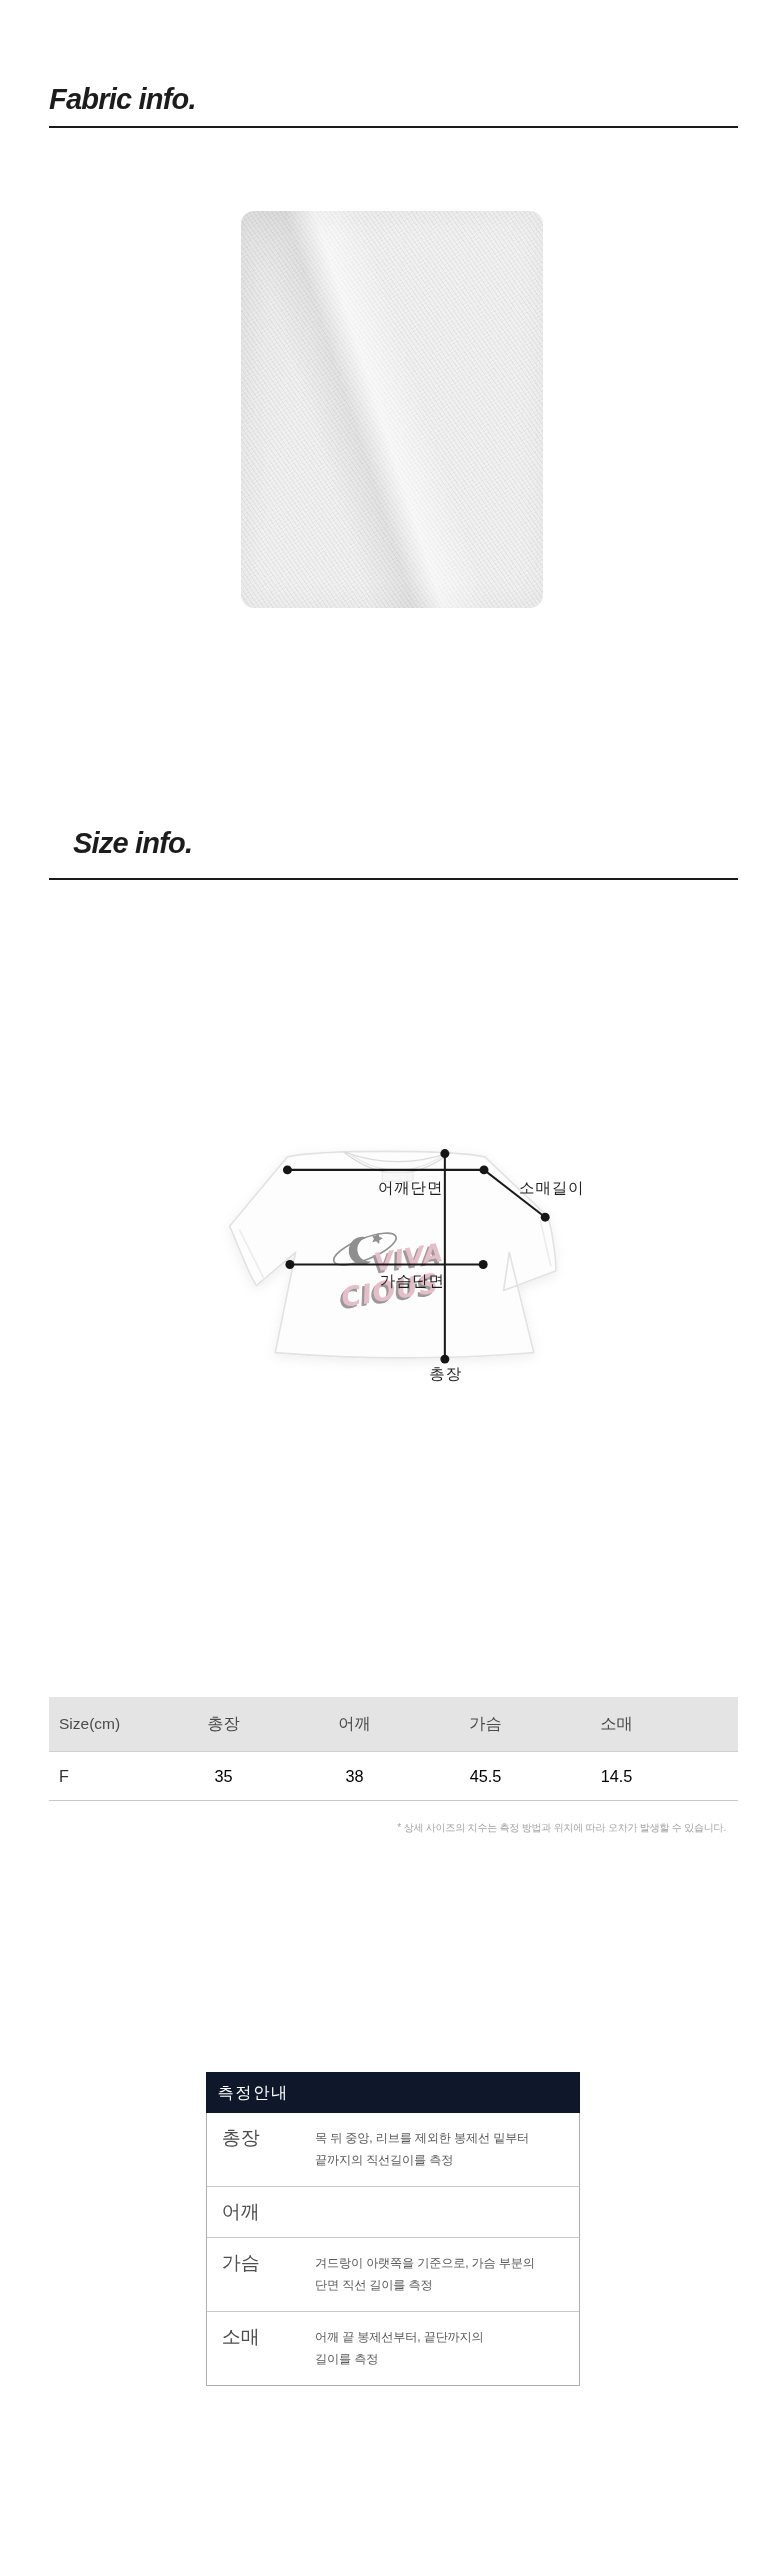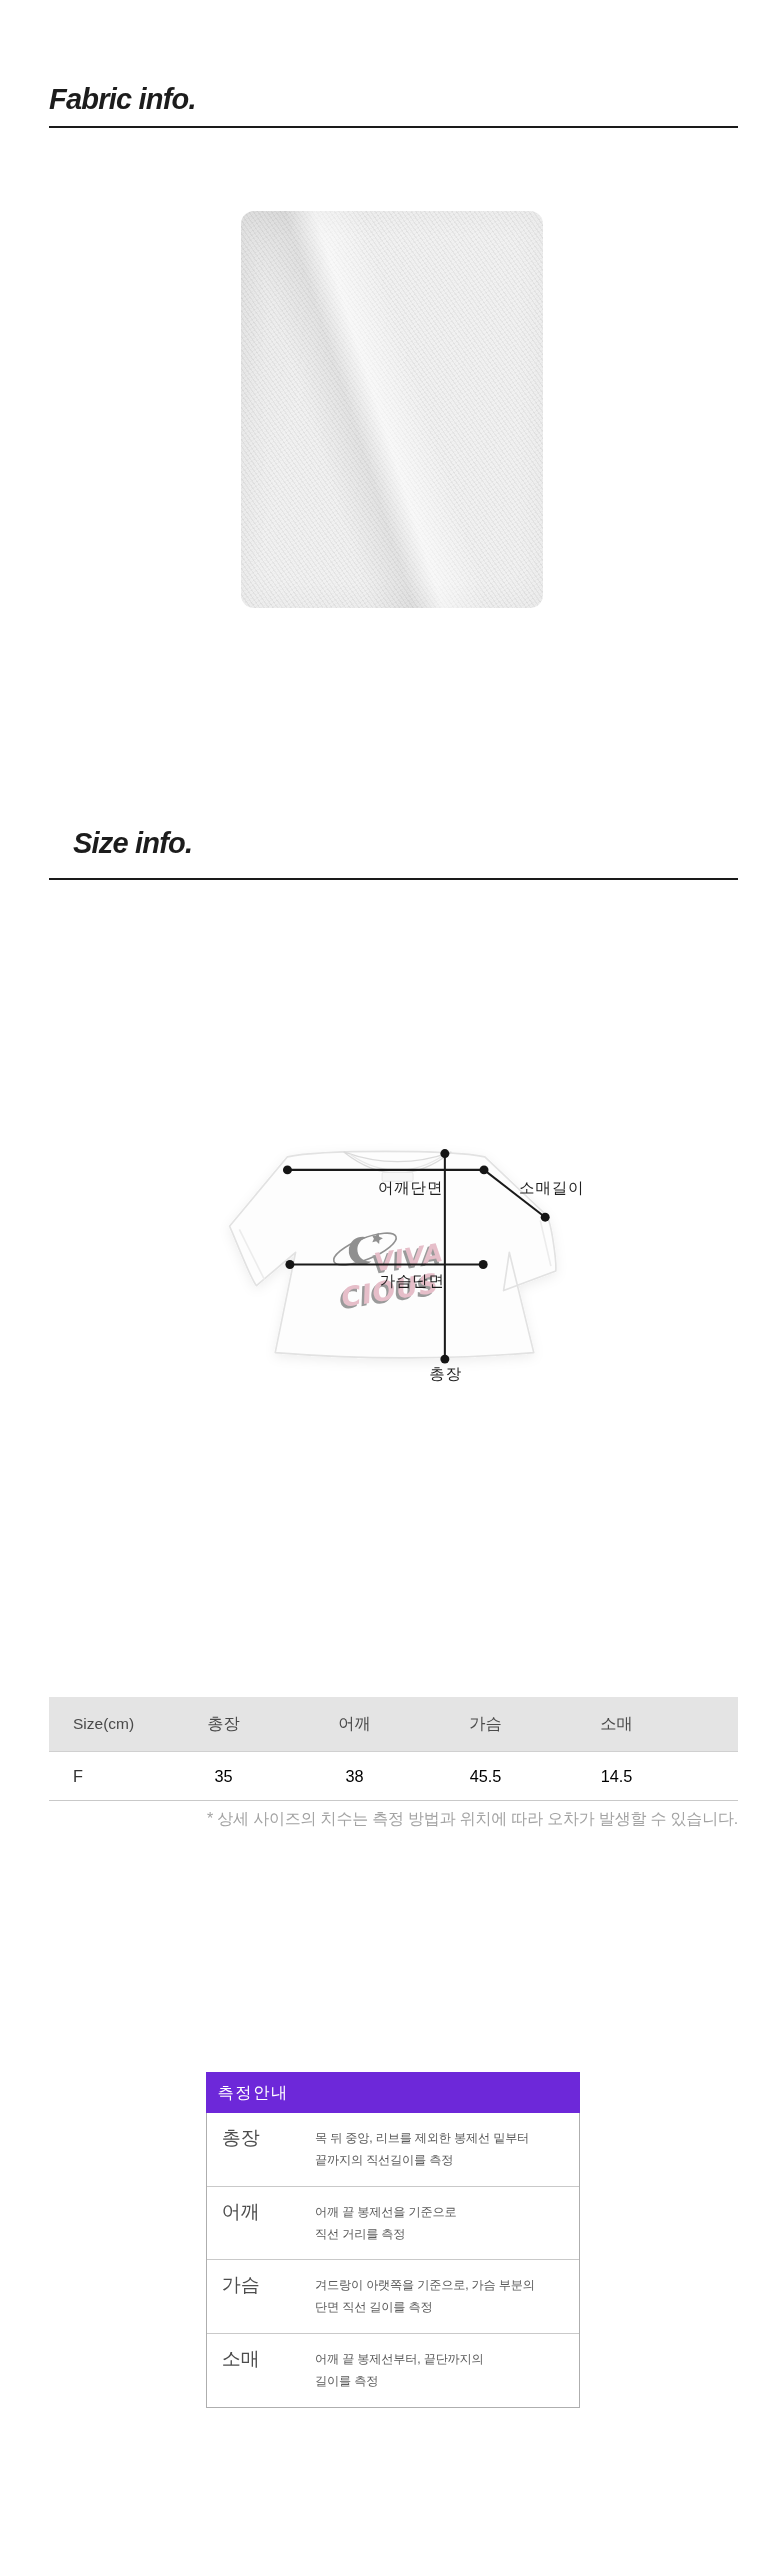--- a/index.html
+++ b/index.html
@@ -47,31 +47,31 @@
   
   .size-table{position:absolute;left:49px;top:1697px;width:689px;}
   .st-row{
     display:grid;grid-template-columns:109px 131px 131px 131px 131px 1fr;
     align-items:center;
   }
   .st-head{height:54px;background:#e4e4e4;border-bottom:0.8px solid #d0d0d0;}
   .st-data{height:48px;background:#ffffff;border-bottom:0.8px solid #c9c9c9;}
   .st-cell{text-align:center;font-size:16.3px;color:#000000;}
   .st-head .st-cell{color:#4a4a4a;}
-  .st-cell.first{text-align:left;padding-left:24px;font-size:15.5px;}
+  .st-cell.first{text-align:left;padding-left:10px;font-size:15.5px;}
   .st-data .st-cell.first{color:#333333;font-size:16.3px;}
   .footnote{
-    position:absolute;right:45px;top:1809px;margin:0;
-    font-size:16px;color:#a3a3a3;letter-spacing:-0.2px;
+    position:absolute;right:45px;top:1809px;margin:12px;
+    font-size:10px;color:#a3a3a3;letter-spacing:-0.2px;
   }
 
   
   .guide{position:absolute;left:206px;top:2072px;width:374px;}
   .guide-header{
-    height:41px;background:#6d28d9;color:#ffffff;display:flex;align-items:center;
+    height:41px;background:#0f172a;color:#ffffff;display:flex;align-items:center;
     padding-left:11.4px;box-sizing:border-box;font-size:16.3px;letter-spacing:1.6px;
   }
   .guide-body{
     background:#ffffff;border-left:0.8px solid #aeaeae;border-right:0.8px solid #aeaeae;
     border-bottom:0.8px solid #aeaeae;box-sizing:border-box;
   }
   .g-row{
     display:grid;grid-template-columns:108px 1fr;
     padding:14px 0 14.7px 0;border-bottom:0.8px solid #c9c9c9;
   }
@@ -179,24 +179,20 @@
     <div class="guide-body">
       <div class="g-row">
         <div class="g-label">총장</div>
         <div class="g-desc">
           <span class="g-line">목 뒤 중앙, 리브를 제외한 봉제선 밑부터</span>
           <span class="g-line">끝까지의 직선길이를 측정</span>
         </div>
       </div>
       <div class="g-row">
         <div class="g-label">어깨</div>
-        <div class="g-desc">
-          <span class="g-line">어깨 끝 봉제선을 기준으로</span>
-          <span class="g-line">직선 거리를 측정</span>
-        </div>
       </div>
       <div class="g-row">
         <div class="g-label">가슴</div>
         <div class="g-desc">
           <span class="g-line">겨드랑이 아랫쪽을 기준으로, 가슴 부분의</span>
           <span class="g-line">단면 직선 길이를 측정</span>
         </div>
       </div>
       <div class="g-row">
         <div class="g-label">소매</div>

